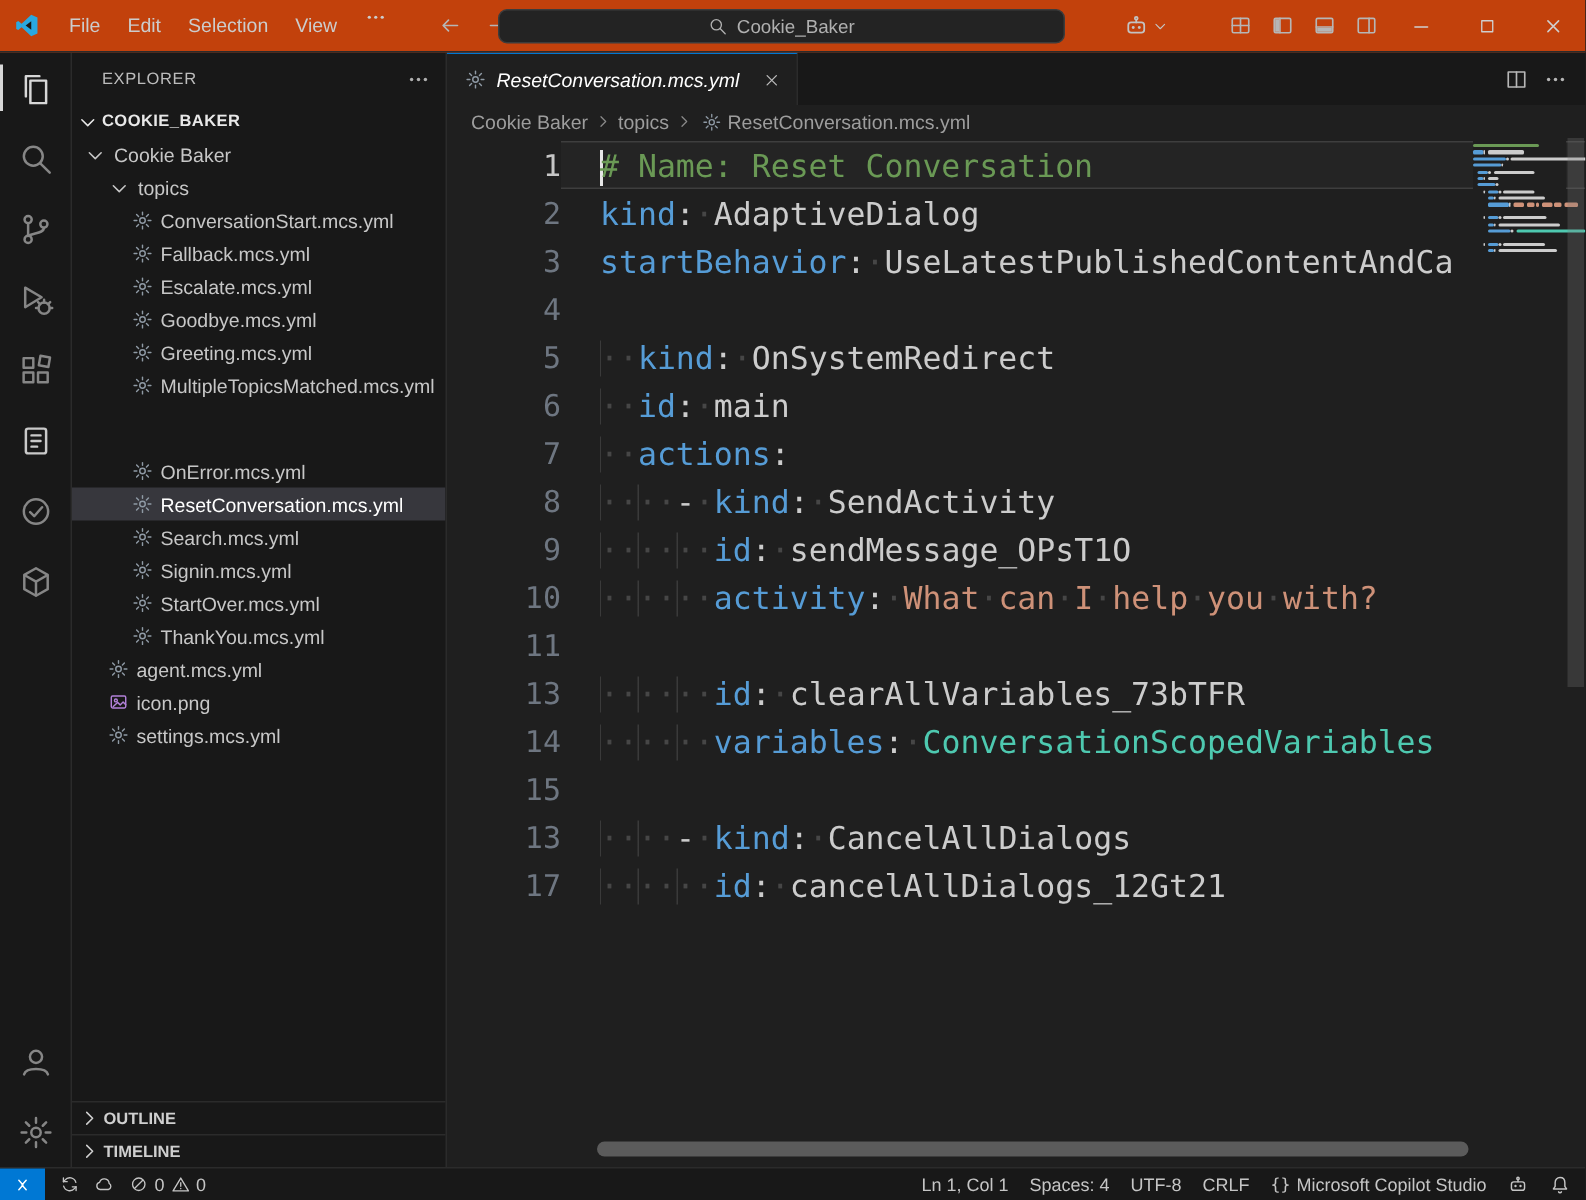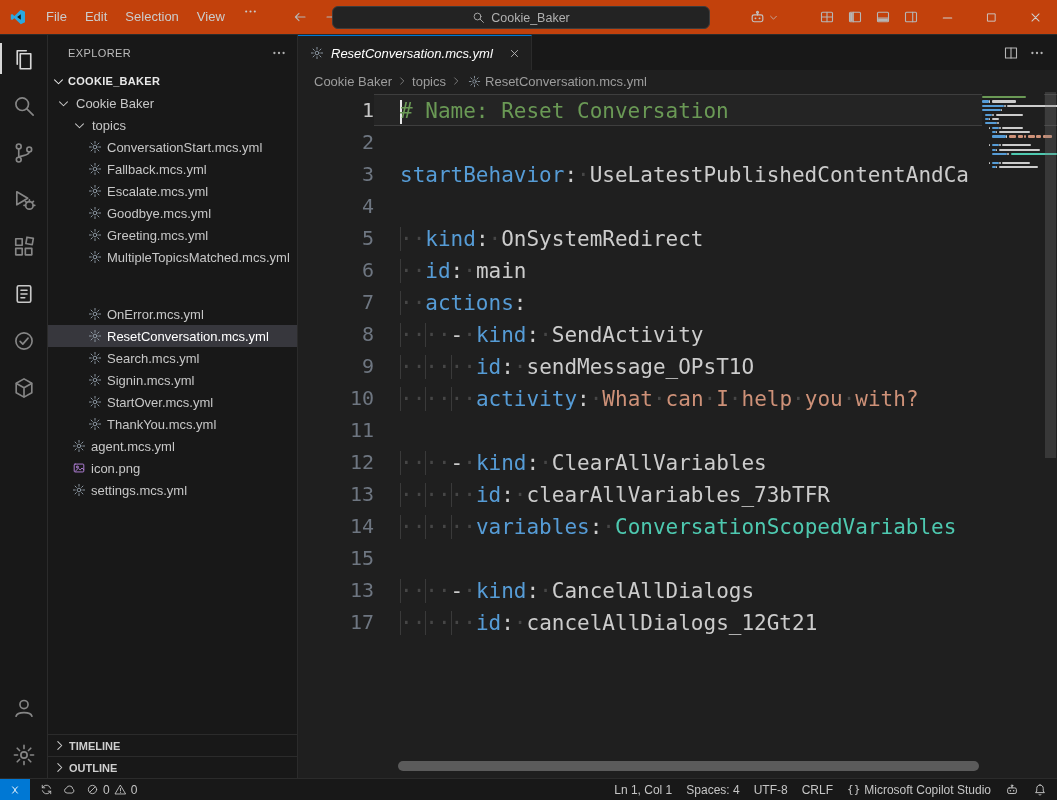--- a/index.html
+++ b/index.html
@@ -477,29 +477,29 @@
           </span>
           <span>settings.mcs.yml</span>
         </div>
       </div>
     <div class="side-section">
       <span class="chev">
           <svg width="15" height="15" viewBox="0 0 16 16" fill="none" stroke="currentColor" stroke-width="1.1" stroke-linecap="round" stroke-linejoin="round">
             <path d="M6.2 3.8L10.4 8l-4.2 4.2"></path>
           </svg>
         </span>
-      <span>TIMELINE</span>
+      <span>OUTLINE</span>
     </div>
     <div class="side-section">
       <span class="chev">
           <svg width="15" height="15" viewBox="0 0 16 16" fill="none" stroke="currentColor" stroke-width="1.1" stroke-linecap="round" stroke-linejoin="round">
             <path d="M6.2 3.8L10.4 8l-4.2 4.2"></path>
           </svg>
         </span>
-      <span>OUTLINE</span>
+      <span>TIMELINE</span>
     </div>
   </div>
 
   <div class="editor">
     <div class="tabbar">
       <div class="tab">
         <span class="tab-ico">
             <svg width="14" height="14" viewBox="0 0 16 16" fill="none" stroke="currentColor" stroke-width="1.1" stroke-linecap="round" stroke-linejoin="round">
               <circle cx="8" cy="8" r="2.1"></circle>
               <path d="M8 1.6v2.1M8 12.3v2.1M1.6 8h2.1M12.3 8h2.1M3.5 3.5l1.5 1.5M11 11l1.5 1.5M12.5 3.5L11 5M5 11l-1.5 1.5"></path>
@@ -545,31 +545,30 @@
           <svg width="13" height="13" viewBox="0 0 16 16" fill="none" stroke="currentColor" stroke-width="1.1" stroke-linecap="round" stroke-linejoin="round">
             <circle cx="8" cy="8" r="2.1"></circle>
             <path d="M8 1.6v2.1M8 12.3v2.1M1.6 8h2.1M12.3 8h2.1M3.5 3.5l1.5 1.5M11 11l1.5 1.5M12.5 3.5L11 5M5 11l-1.5 1.5"></path>
           </svg>
         </span>
         <span class="bc-item">ResetConversation.mcs.yml</span>
       </div>
     <div class="code-area">
       <div class="code-lines" id="code-lines">
           <div class="code-row current"><span class="ln">1</span><span class="codewrap"><span class="cursor"></span><span class="tk-comment"># Name: Reset Conversation</span></span></div>
-          <div class="code-row"><span class="ln">2</span></div>
+          <div class="code-row"><span class="ln">2</span><span class="codewrap"><span class="tk-key">kind</span><span class="tk-plain">:</span><span class="tk-ws">·</span><span class="tk-plain">AdaptiveDialog</span></span></div>
           <div class="code-row"><span class="ln">3</span><span class="codewrap"><span class="tk-key">startBehavior</span><span class="tk-plain">:</span><span class="tk-ws">·</span><span class="tk-plain">UseLatestPublishedContentAndCa</span></span></div>
           <div class="code-row"><span class="ln">4</span></div>
           <div class="code-row"><span class="ln">5</span><span class="codewrap"><span class="tk-wsg">··</span><span class="tk-key">kind</span><span class="tk-plain">:</span><span class="tk-ws">·</span><span class="tk-plain">OnSystemRedirect</span></span></div>
           <div class="code-row"><span class="ln">6</span><span class="codewrap"><span class="tk-wsg">··</span><span class="tk-key">id</span><span class="tk-plain">:</span><span class="tk-ws">·</span><span class="tk-plain">main</span></span></div>
           <div class="code-row"><span class="ln">7</span><span class="codewrap"><span class="tk-wsg">··</span><span class="tk-key">actions</span><span class="tk-plain">:</span></span></div>
           <div class="code-row"><span class="ln">8</span><span class="codewrap"><span class="tk-wsg">··</span><span class="tk-wsg">··</span><span class="tk-plain">-</span><span class="tk-ws">·</span><span class="tk-key">kind</span><span class="tk-plain">:</span><span class="tk-ws">·</span><span class="tk-plain">SendActivity</span></span></div>
           <div class="code-row"><span class="ln">9</span><span class="codewrap"><span class="tk-wsg">··</span><span class="tk-wsg">··</span><span class="tk-wsg">··</span><span class="tk-key">id</span><span class="tk-plain">:</span><span class="tk-ws">·</span><span class="tk-plain">sendMessage_OPsT1O</span></span></div>
           <div class="code-row"><span class="ln">10</span><span class="codewrap"><span class="tk-wsg">··</span><span class="tk-wsg">··</span><span class="tk-wsg">··</span><span class="tk-key">activity</span><span class="tk-plain">:</span><span class="tk-ws">·</span><span class="tk-str">What</span><span class="tk-ws">·</span><span class="tk-str">can</span><span class="tk-ws">·</span><span class="tk-str">I</span><span class="tk-ws">·</span><span class="tk-str">help</span><span class="tk-ws">·</span><span class="tk-str">you</span><span class="tk-ws">·</span><span class="tk-str">with?</span></span></div>
           <div class="code-row"><span class="ln">11</span><span class="codewrap"></span></div>
-          <div class="code-row"><span class="ln">12</span><span class="codewrap"><span class="tk-wsg">··</span><span class="tk-wsg">··</span><span class="tk-plain">-</span><span class="tk-ws">·</span><span class="tk-key">kind</span><span class="tk-plain">:</span><span class="tk-ws">·</span><span class="tk-plain">ClearAllVariables</span></span></div>
           <div class="code-row"><span class="ln">13</span><span class="codewrap"><span class="tk-wsg">··</span><span class="tk-wsg">··</span><span class="tk-wsg">··</span><span class="tk-key">id</span><span class="tk-plain">:</span><span class="tk-ws">·</span><span class="tk-plain">clearAllVariables_73bTFR</span></span></div>
           <div class="code-row"><span class="ln">14</span><span class="codewrap"><span class="tk-wsg">··</span><span class="tk-wsg">··</span><span class="tk-wsg">··</span><span class="tk-key">variables</span><span class="tk-plain">:</span><span class="tk-ws">·</span><span class="tk-type">ConversationScopedVariables</span></span></div>
           <div class="code-row"><span class="ln">15</span><span class="codewrap"></span></div>
           <div class="code-row"><span class="ln">13</span><span class="codewrap"><span class="tk-wsg">··</span><span class="tk-wsg">··</span><span class="tk-plain">-</span><span class="tk-ws">·</span><span class="tk-key">kind</span><span class="tk-plain">:</span><span class="tk-ws">·</span><span class="tk-plain">CancelAllDialogs</span></span></div>
           <div class="code-row"><span class="ln">17</span><span class="codewrap"><span class="tk-wsg">··</span><span class="tk-wsg">··</span><span class="tk-wsg">··</span><span class="tk-key">id</span><span class="tk-plain">:</span><span class="tk-ws">·</span><span class="tk-plain">cancelAllDialogs_12Gt21</span></span></div>
         </div>
       <div class="minimap">
           <div id="minimap-content">
             <div class="mm-row"><span class="mm-tk" style="width: 44.2px; background: rgb(106, 153, 85);"></span></div>
             <div class="mm-row"><span class="mm-tk" style="width: 6.8px; background: rgb(86, 156, 214);"></span><span class="mm-tk" style="width: 1.7px; background: rgb(204, 204, 204);"></span><span class="mm-tk" style="width: 1.7px;"></span><span class="mm-tk" style="width: 23.8px; background: rgb(204, 204, 204);"></span></div>

